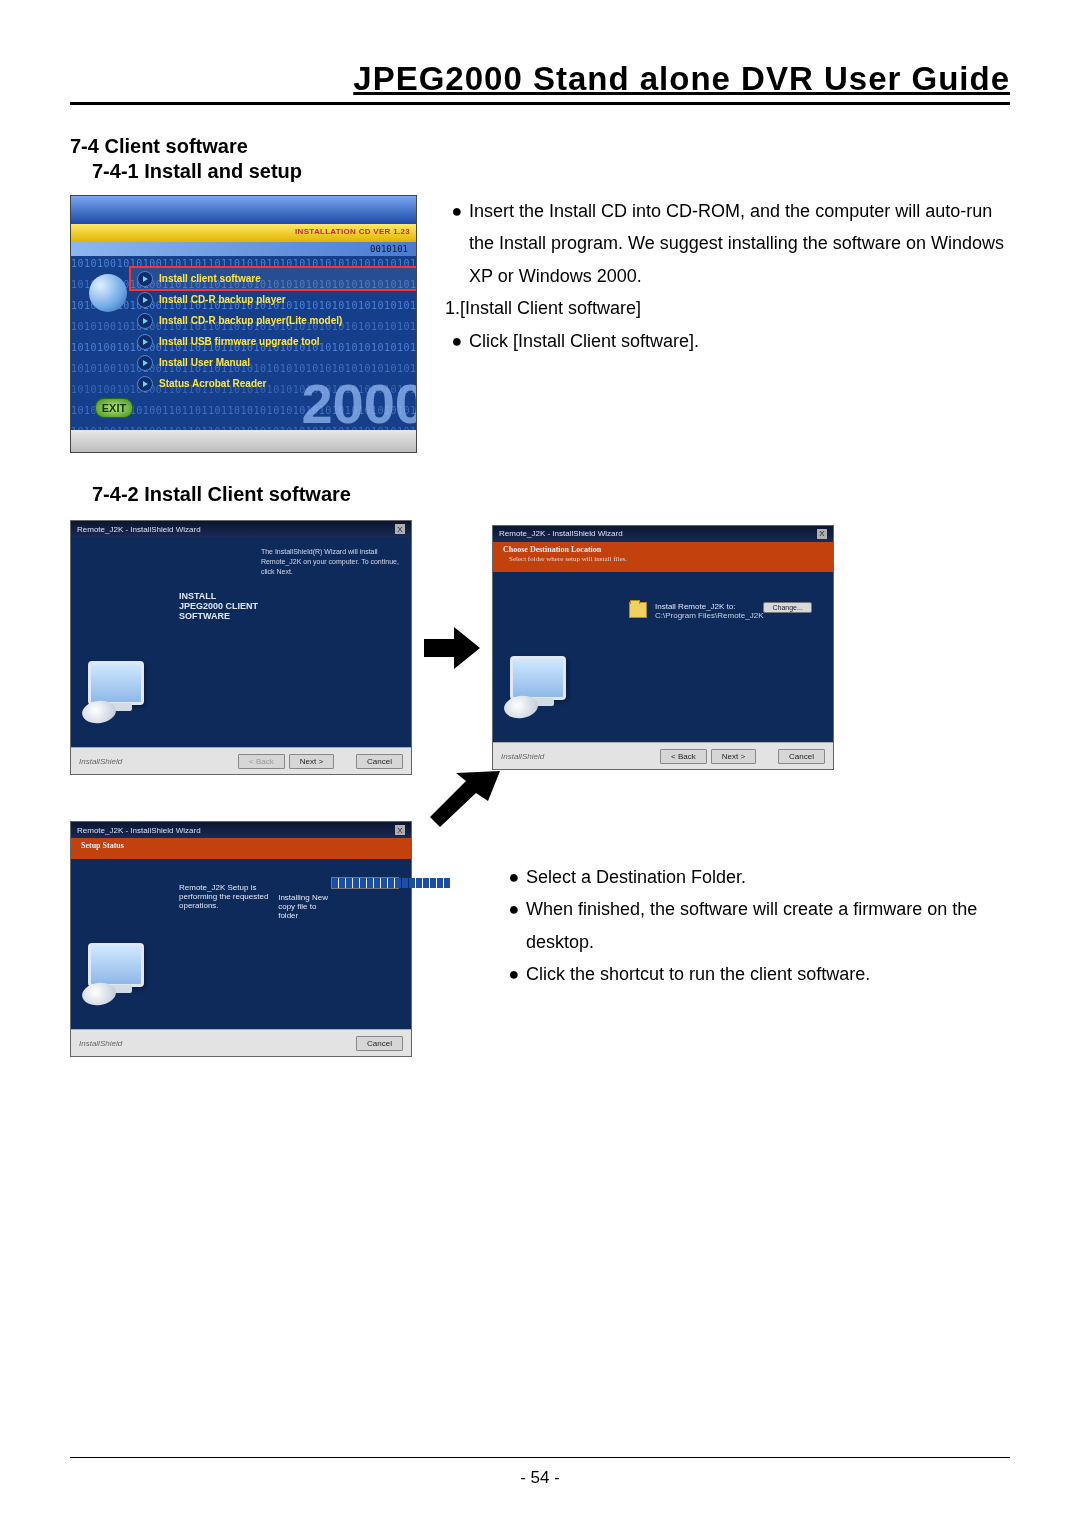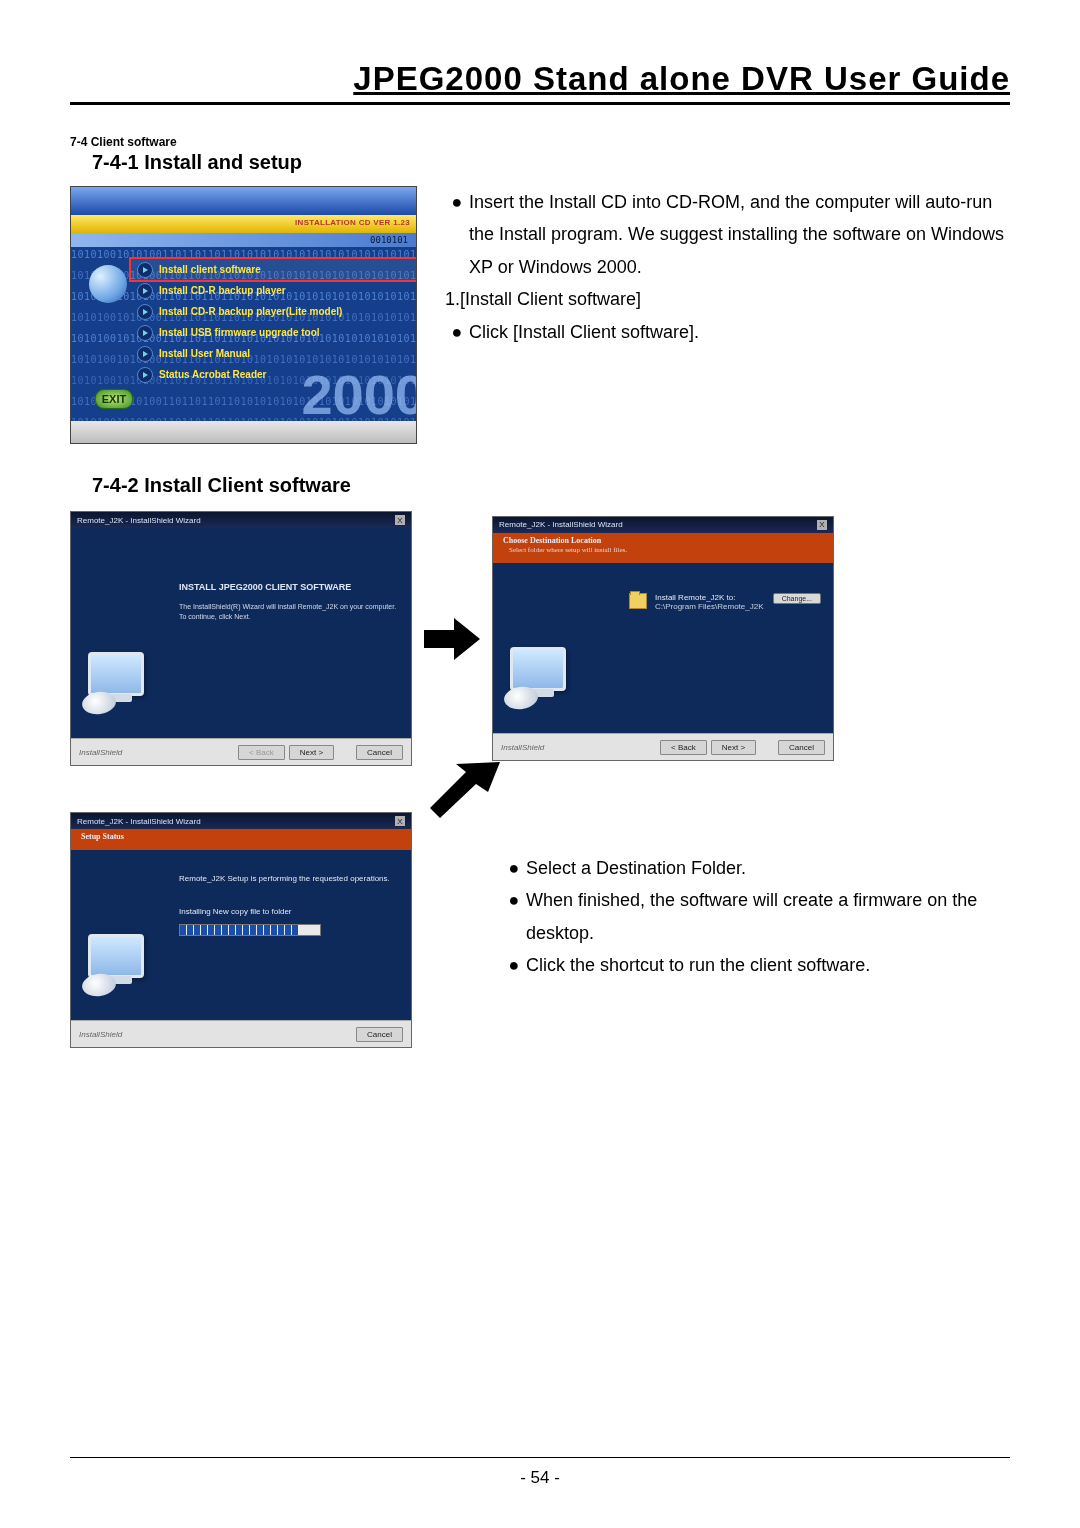--- a/index.html
+++ b/index.html
@@ -22,21 +22,21 @@
     font-size: 33px;
     font-weight: bold;
     text-align: right;
     text-decoration: underline;
     border-bottom: 3px solid #000;
     padding-bottom: 4px;
     margin-bottom: 30px;
     letter-spacing: 1px;
   }
   .section-heading {
-    font-size: 12px;
+    font-size: 20px;
     font-weight: bold;
     margin: 16px 0 2px 0;
   }
   .sub-heading {
     font-size: 20px;
     font-weight: bold;
     margin: 0 0 12px 22px;
   }
   .row {
     display: flex;
@@ -281,21 +281,21 @@
     border-radius: 50%;
     background: radial-gradient(circle at 40% 40%, #fff, #b8c4d4);
     transform: rotate(-8deg);
   }
   .wiz-right {
     flex: 1;
     padding: 10px 12px;
     color: #dfe7f4;
     font-size: 8px;
     display: flex;
-    flex-direction: column;
+    flex-direction: row;
   }
   .wiz-h {
     font-size: 9px;
     font-weight: bold;
     margin: 44px 0 10px 0;
   }
   .wiz-p {
     font-size: 7px;
     line-height: 1.4;
     opacity: 0.9;

